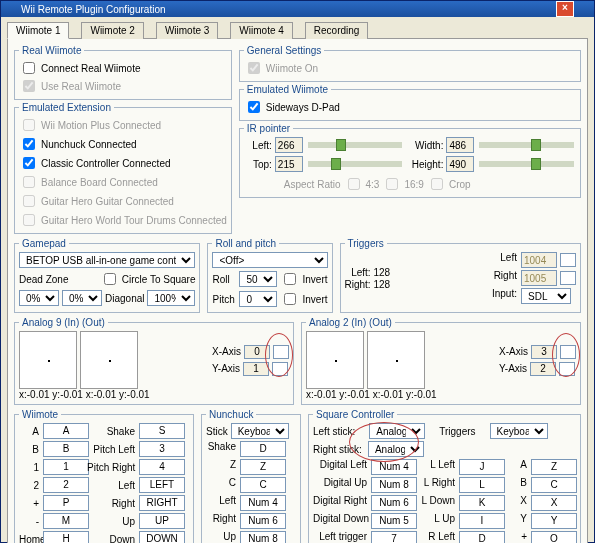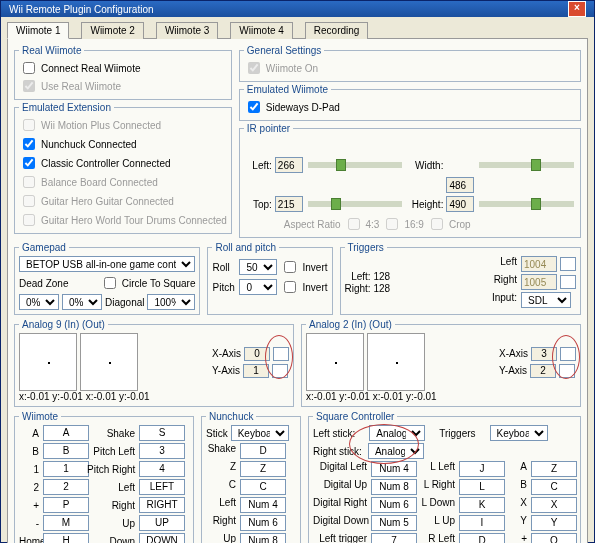--- a/index.html
+++ b/index.html
@@ -1,18 +1,18 @@
 <!DOCTYPE html>
 <html><head>
 <meta charset="utf-8">
 <style>
 * { box-sizing: border-box; font-family: Tahoma, Arial, sans-serif; font-size: 10px; }
 body { margin: 0; background: #ece9d8; }
 .window { width: 595px; height: 543px; background: #ece9d8; border: 1px solid #0a246a; display: flex; flex-direction: column; }
-.titlebar { background: linear-gradient(#2a6ac3,#1b4f9e); color: #fff; height: 22px; display: flex; align-items: center; padding: 0 8px; font-size: 11px; }
+.titlebar { background: linear-gradient(#2a6ac3,#1b4f9e); color: #fff; height: 22px; display: flex; align-items: center; padding: 0 20px; font-size: 11px; }
 .titlebar .spacer { flex: 1; }
 .closebtn { width: 18px; height: 16px; background: #d94a2e; border: 1px solid #fff; color: #fff; text-align: center; line-height: 12px; font-weight: bold; cursor: pointer; }
 .client { flex: 1; padding: 4px 6px 2px 6px; display: flex; flex-direction: column; }
 .tabs { display: flex; gap: 12px; }
 .tab { border: 1px solid #999; border-bottom: none; background: #ece9d8; padding: 2px 8px; margin-right: 0; position: relative; top: 1px; cursor: pointer; }
 .tab.active { background: #fafaf5; font-weight: normal; border-bottom: 1px solid #fafaf5; z-index: 2; }
 .page { border: 1px solid #999; background: #fafaf5; padding: 4px; flex: 1; overflow: hidden; }
 fieldset { border: 1px solid #a8b7c8; margin: 2px; padding: 3px 4px 4px 4px; }
 legend { color: #1a4a8c; padding: 0 3px; }
 .row { display: flex; align-items: center; gap: 3px; }
@@ -118,21 +118,21 @@
 
           <fieldset>
             <legend>IR pointer</legend>
             <div class="row">
               <span class="lbl" style="width:28px">Left:</span>
               <input type="text" class="ro" style="width: 28px;" value="266">
               <div class="slider">
                   <div class="thumb" style="left:30%"></div>
                 </div>
               <span class="lbl" style="width:36px">Width:</span>
-              <input type="text" class="ro" style="width: 28px; margin-top: 40px;" value="486">
+              <input type="text" class="ro" style="width: 28px;" value="486">
               <div class="slider">
                   <div class="thumb" style="left:55%"></div>
                 </div>
             </div>
             <div class="row" style="margin-top:3px;">
               <span class="lbl" style="width:28px">Top:</span>
               <input type="text" class="ro" style="width: 28px;" value="215">
               <div class="slider">
                   <div class="thumb" style="left:25%"></div>
                 </div>
@@ -176,20 +176,21 @@
           <div class="row" style="margin-top:2px;">
             <select style="width:40px"><option>0%</option></select>
             <select style="width:40px"><option>0%</option></select>
             <span>Diagonal</span>
             <select style="width:48px"><option>100%</option></select>
           </div>
         </fieldset>
 
         <fieldset style="flex:0 0 120px">
           <legend>Roll and pitch</legend>
+          <select style="width:100%"><option>&lt;Off&gt;</option></select>
           <div class="row" style="margin-top:2px;">
             <span style="width:24px">Roll</span>
             <select style="width:38px"><option>50</option></select>
             <label class="cb">
                 <input type="checkbox" style="">
                 <span>Invert</span>
               </label>
           </div>
           <div class="row" style="margin-top:2px;">
             <span style="width:24px">Pitch</span>

